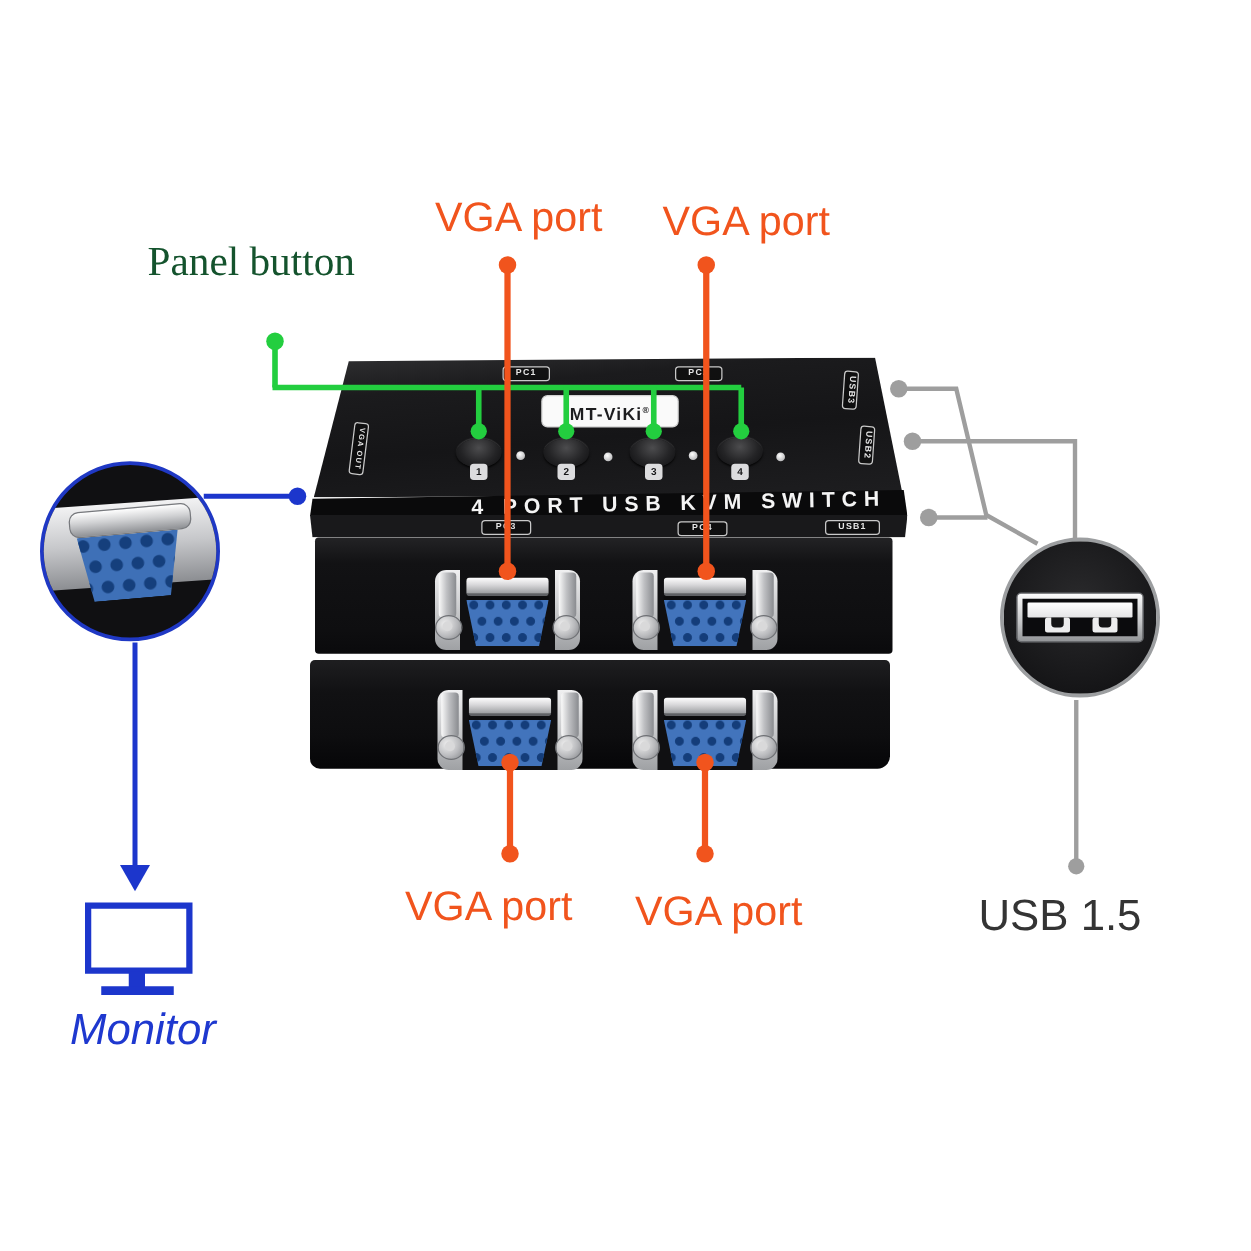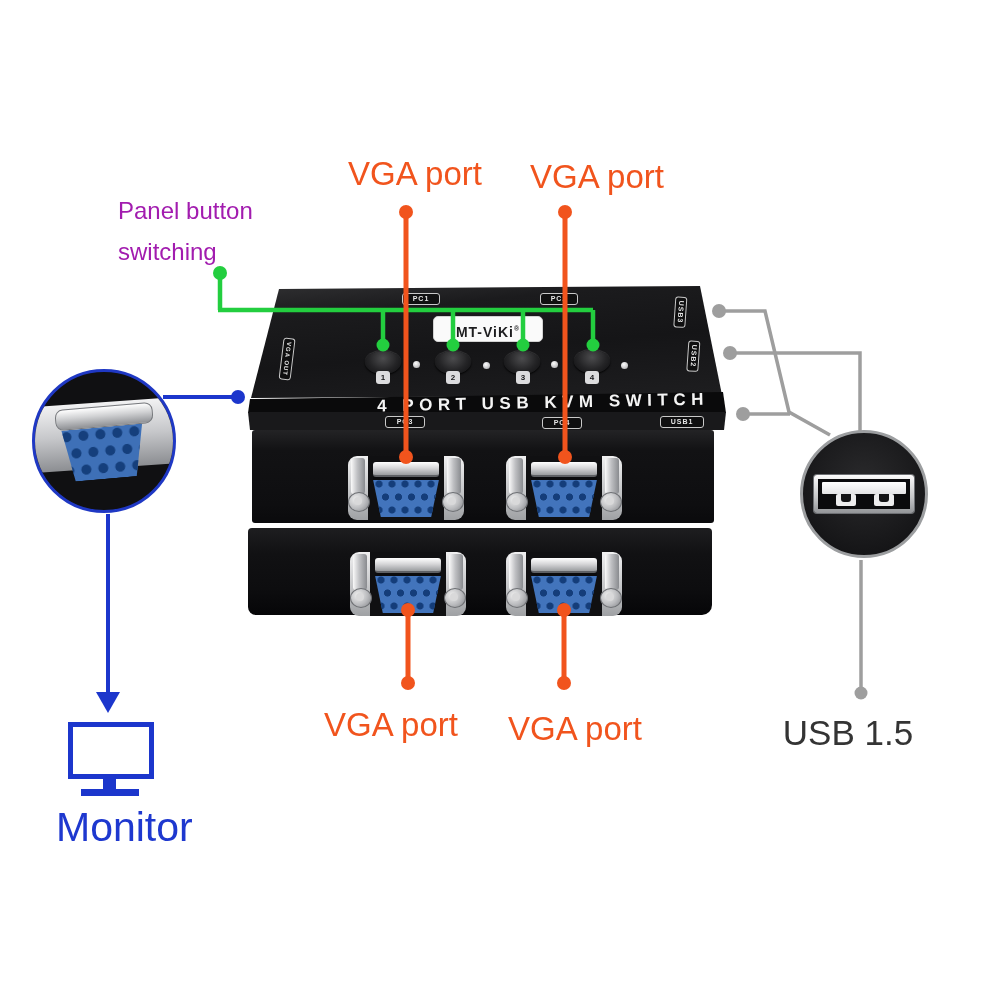--- a/index.html
+++ b/index.html
@@ -1,28 +1,28 @@
 <!DOCTYPE html>
 <html><head>
 <meta charset="utf-8">
 <style>
   html,body{margin:0;padding:0;background:#ffffff;}
   .stage{position:relative;width:1001px;height:1001px;background:#ffffff;overflow:hidden;
          font-family:"Liberation Sans",sans-serif;}
 
   
   .lbl{position:absolute;z-index:40;white-space:nowrap;}
-  .lbl-panel{left:118px;top:190px;font-size:24px;line-height:41px;color:#a21caf;}
+  .lbl-panel{left:118px;top:190px;font-size:33px;line-height:41px;color:#14532d;font-family:Liberation Serif, serif;}
   .lbl-orange{color:#F1541D;font-size:33px;text-align:center;}
   .lbl-vga-t1{left:345px;top:155px;width:140px;}
   .lbl-vga-t2{left:527px;top:158px;width:140px;}
   .lbl-vga-b1{left:318px;top:706px;width:146px;}
   .lbl-vga-b2{left:505px;top:710px;width:140px;}
   .lbl-usb20{left:781px;top:713px;width:134px;font-size:35px;color:#343434;text-align:center;}
-  .lbl-monitor{left:56px;top:804px;width:128px;font-size:41px;color:#1E38CF;text-align:right;}
+  .lbl-monitor{left:56px;top:804px;width:128px;font-size:35px;color:#1E38CF;text-align:left;font-style:italic;}
 
   
   .device{position:absolute;z-index:10;}
   .top-surface{left:251px;top:286px;width:471px;height:112px;
      clip-path:polygon(28px 3px,449px 0px,471px 109px,0px 112px);
      background:linear-gradient(175deg,#303032 0%,#1b1b1d 22%,#151517 55%,#1e1e20 100%);}
   .badge{position:absolute;font-size:7px;font-weight:bold;letter-spacing:1px;color:#e6e6e6;
      border:1px solid #c9c9c9;border-radius:3px;background:rgba(10,10,10,.65);
      padding:1px 3px;text-align:center;line-height:8px;}
   .badge-usb3{left:414px;top:20px;transform:rotate(94deg);}
@@ -295,21 +295,20 @@
     <g stroke="#1C36CC" stroke-width="4" fill="none">
       <path d="M163,397 H233"></path>
       <path d="M108,514 V694"></path>
     </g>
     <circle cx="238" cy="397" r="7" fill="#1C36CC"></circle>
     <polygon points="96,692 120,692 108,713" fill="#1C36CC"></polygon>
   </svg>
 
   <div class="lbl lbl-panel">
     <div>Panel button</div>
-    <div>switching</div>
   </div>
   <div class="lbl lbl-orange lbl-vga-t1">VGA port</div>
   <div class="lbl lbl-orange lbl-vga-t2">VGA port</div>
   <div class="lbl lbl-orange lbl-vga-b1">VGA port</div>
   <div class="lbl lbl-orange lbl-vga-b2">VGA port</div>
   <div class="lbl lbl-usb20">USB 1.5</div>
   <div class="lbl lbl-monitor">Monitor</div>
 
   <div class="monitor">
     <div class="mon-screen"></div>

